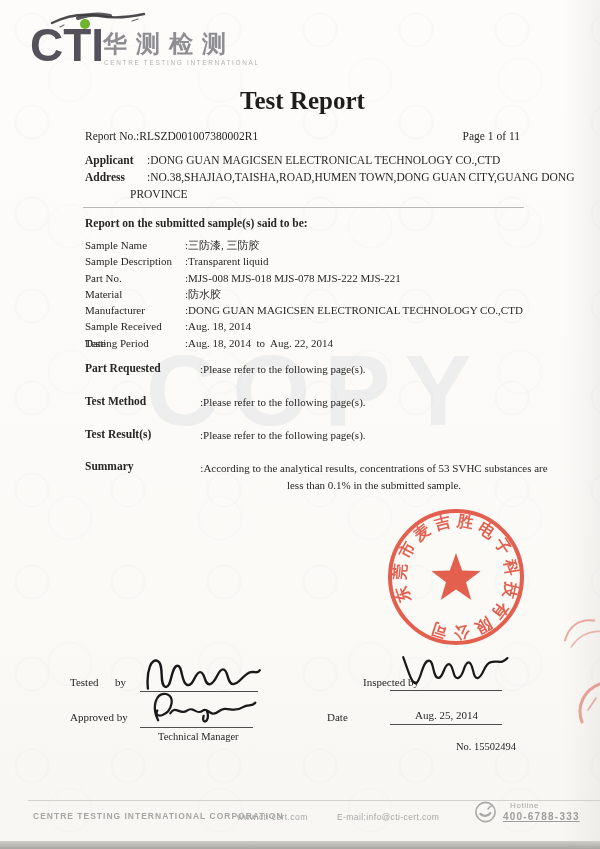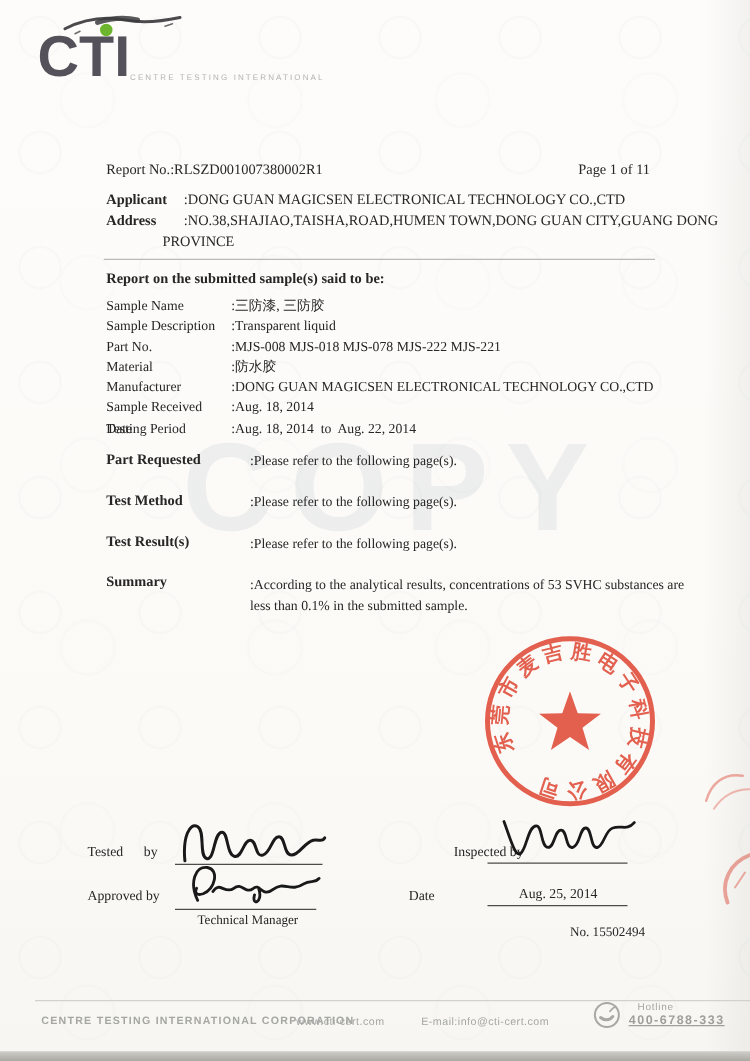--- a/index.html
+++ b/index.html
@@ -87,22 +87,24 @@
   <div class="content-layer">
 
     <svg class="abs" style="left:46px;top:5px;" width="104" height="28">
       <path class="ink" d="M6 18 C22 10 38 8 54 11 C70 14 84 12 98 9" stroke="#4b4b4d" stroke-width="2.4"></path>
       <path class="ink" d="M32 13 C44 9 56 9 64 11" stroke="#3c3c3e" stroke-width="4" opacity="0.85"></path>
       <path class="ink" d="M14 22 l4 -2 M86 16 l6 -2" stroke="#6b6b6d" stroke-width="1.2"></path>
     </svg>
 
     <div class="abs cti-word">CTI</div>
     <div class="abs cti-dot"></div>
+    <div class="abs cti-cn">华测检测</div>
     <div class="abs cti-sub">CENTRE TESTING INTERNATIONAL</div>
 
+    <div class="abs title">Test Report</div>
     <div class="abs repno-row">
       <span>Report No.:RLSZD001007380002R1</span>
       <span>Page 1 of 11</span>
     </div>
 
     <div class="abs lblrow applicant-row">
       <span class="inline-label">Applicant</span><span class="pre">:DONG GUAN MAGICSEN ELECTRONICAL TECHNOLOGY CO.,CTD</span>
     </div>
     <div class="abs lblrow address-row">
       <span class="inline-label">Address</span><span class="pre">:NO.38,SHAJIAO,TAISHA,ROAD,HUMEN TOWN,DONG GUAN CITY,GUANG DONG</span>
@@ -146,21 +148,21 @@
     <div class="abs tsec-label" style="top:362px;">Part Requested</div>
     <div class="abs tsec-value" style="top:363px;">:Please refer to the following page(s).</div>
 
     <div class="abs tsec-label" style="top:395px;">Test Method</div>
     <div class="abs tsec-value" style="top:396px;">:Please refer to the following page(s).</div>
 
     <div class="abs tsec-label" style="top:428px;">Test Result(s)</div>
     <div class="abs tsec-value" style="top:429px;">:Please refer to the following page(s).</div>
 
     <div class="abs tsec-label" style="top:460px;">Summary</div>
-    <div class="abs tsec-value summary-value" style="top:460px;">:According to the analytical results, concentrations of 53 SVHC substances are less than 0.1% in the submitted sample.</div>
+    <div class="abs tsec-value summary-value" style="top:460px;text-align:center;">:According to the analytical results, concentrations of 53 SVHC substances are less than 0.1% in the submitted sample.</div>
 
     <svg class="abs stamp" viewBox="0 0 140 140">
       <circle cx="70" cy="70" r="66" fill="none" stroke="#df4936" stroke-width="4"></circle>
       <polygon points="70,46 76.2,63.5 94.7,64 80,75.2 85.3,93 70,82.5 54.7,93 60,75.2 45.3,64 63.8,63.5" fill="#df4936"></polygon>
       <path id="sealCircle" d="M26,95 A50,50 0 0 1 114,45 A50,50 0 0 1 26,95" fill="none"></path>
       <text font-size="16" font-weight="bold" fill="#df4936" font-family="Liberation Sans, sans-serif">
         <textPath href="#sealCircle" startOffset="2" textLength="286" lengthAdjust="spacing">东莞市麦吉胜电子科技有限公司</textPath>
       </text>
     </svg>
 

